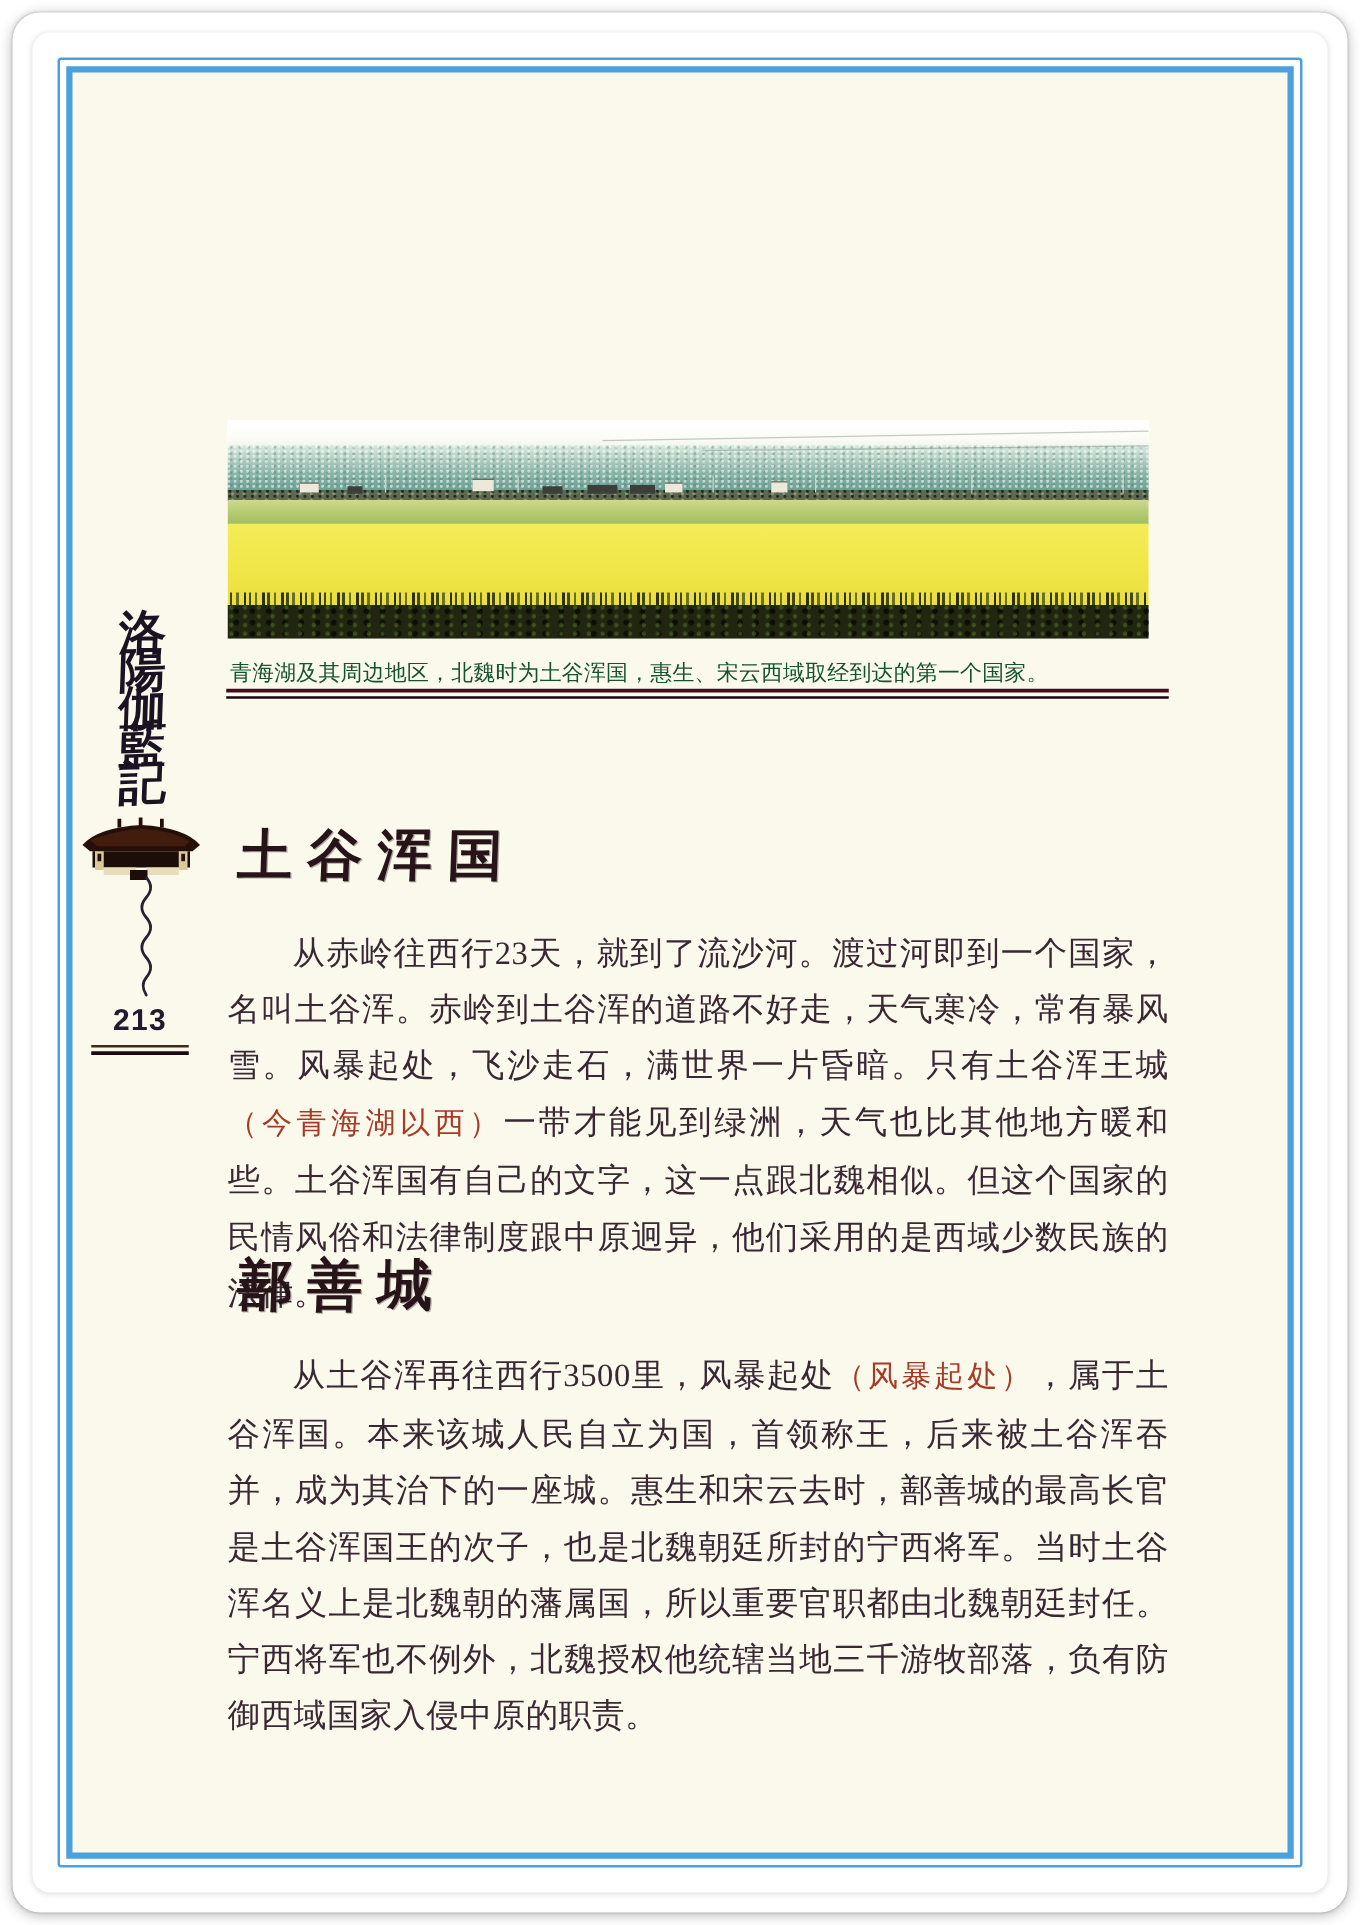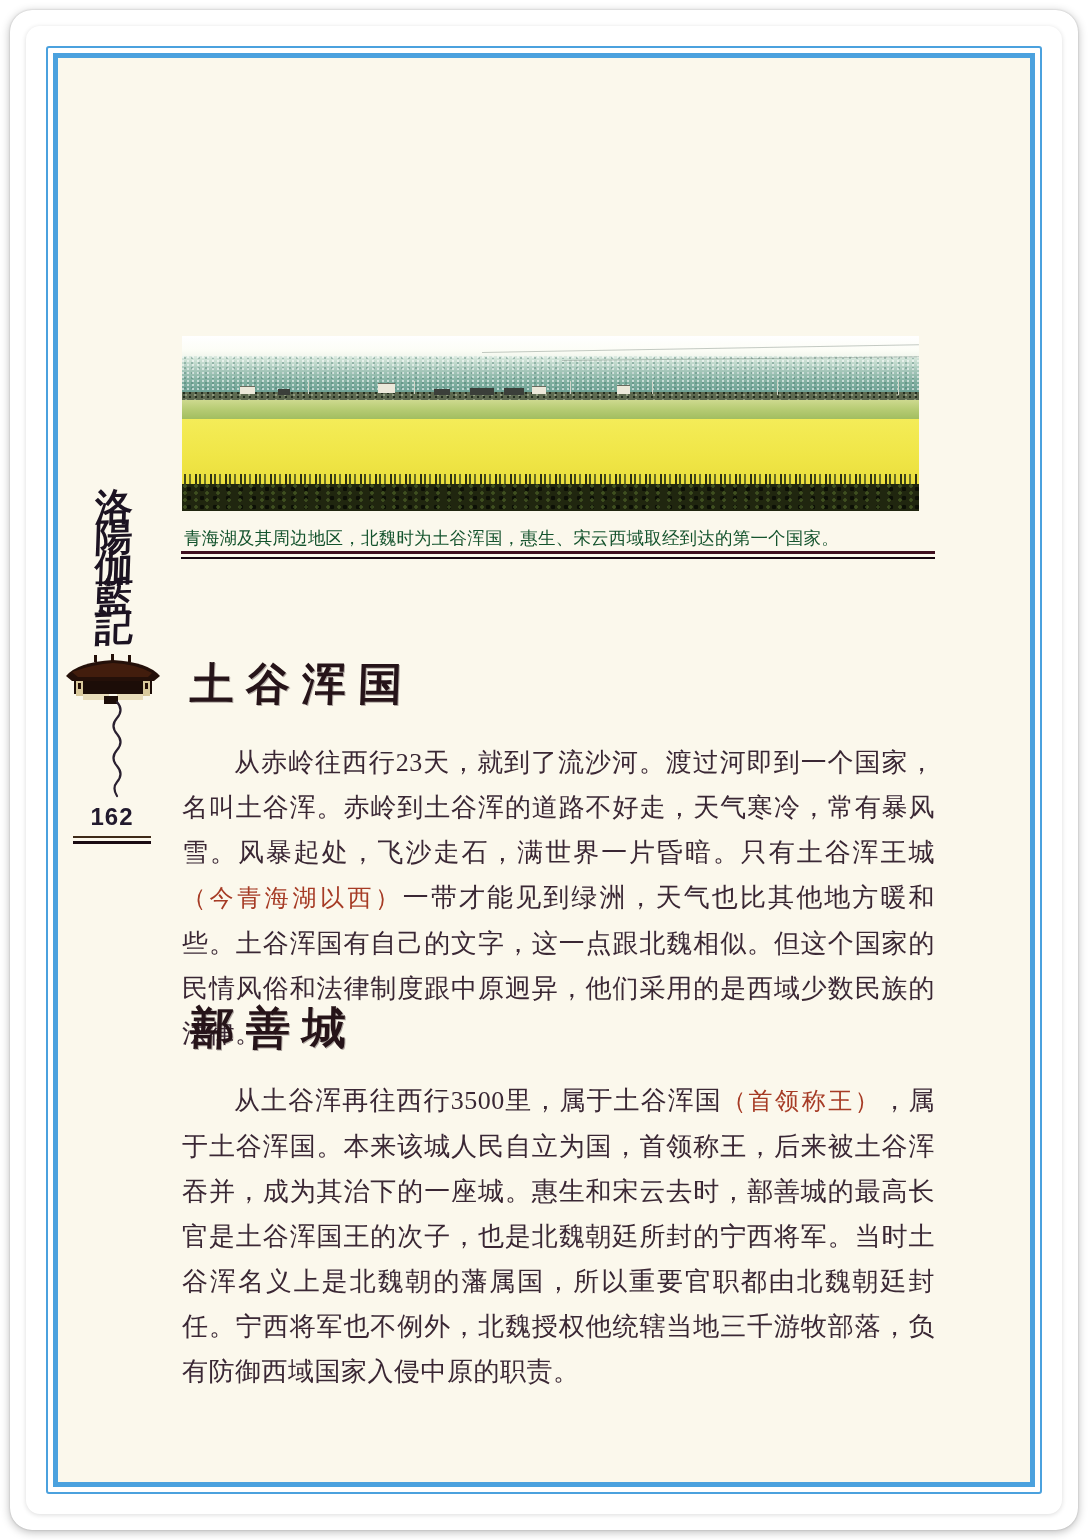--- a/index.html
+++ b/index.html
@@ -203,21 +203,21 @@
     <rect x="81" y="31" width="3" height="6" fill="#241009"></rect>
     <rect x="19" y="42" width="26" height="6" fill="#e8dcba"></rect>
     <rect x="53" y="42" width="26" height="6" fill="#e8dcba"></rect>
     <rect x="40" y="44" width="14" height="8" fill="#1c0d08"></rect>
   </svg>
 
   <svg class="squiggle" width="26" height="100" viewBox="0 0 26 100">
     <path d="M13 2 q7 8 0 16 q-7 8 0 16 q7 8 0 16 q-7 8 0 16 q7 8 0 16 q-5 6 0 14" fill="none" stroke="#2a2030" stroke-width="2.2" stroke-linecap="round"></path>
   </svg>
 
-  <div class="page-num">162</div>
+  <div class="page-num">213</div>
   <div class="side-rule"></div>
 
   <h2 class="heading" id="heading-1">土谷浑国</h2>
   <p class="para" id="para-1"><span>从赤岭往西行23天，就到了流沙河。渡过河即到一个国家，名叫土谷浑。赤岭到土谷浑的道路不好走，天气寒冷，常有暴风雪。风暴起处，飞沙走石，满世界一片昏暗。只有土谷浑王城</span><span class="anno">（今青海湖以西）</span><span>一带才能见到绿洲，天气也比其他地方暖和些。土谷浑国有自己的文字，这一点跟北魏相似。但这个国家的民情风俗和法律制度跟中原迥异，他们采用的是西域少数民族的法律。</span></p>
 
   <h2 class="heading" id="heading-2">鄯善城</h2>
-  <p class="para" id="para-2"><span>从土谷浑再往西行3500里，属于土谷浑国</span><span class="anno">（首领称王）</span><span>，属于土谷浑国。本来该城人民自立为国，首领称王，后来被土谷浑吞并，成为其治下的一座城。惠生和宋云去时，鄯善城的最高长官是土谷浑国王的次子，也是北魏朝廷所封的宁西将军。当时土谷浑名义上是北魏朝的藩属国，所以重要官职都由北魏朝廷封任。宁西将军也不例外，北魏授权他统辖当地三千游牧部落，负有防御西域国家入侵中原的职责。</span></p>
+  <p class="para" id="para-2"><span>从土谷浑再往西行3500里，风暴起处</span><span class="anno">（风暴起处）</span><span>，属于土谷浑国。本来该城人民自立为国，首领称王，后来被土谷浑吞并，成为其治下的一座城。惠生和宋云去时，鄯善城的最高长官是土谷浑国王的次子，也是北魏朝廷所封的宁西将军。当时土谷浑名义上是北魏朝的藩属国，所以重要官职都由北魏朝廷封任。宁西将军也不例外，北魏授权他统辖当地三千游牧部落，负有防御西域国家入侵中原的职责。</span></p>
 </div>
 
 </body></html>

